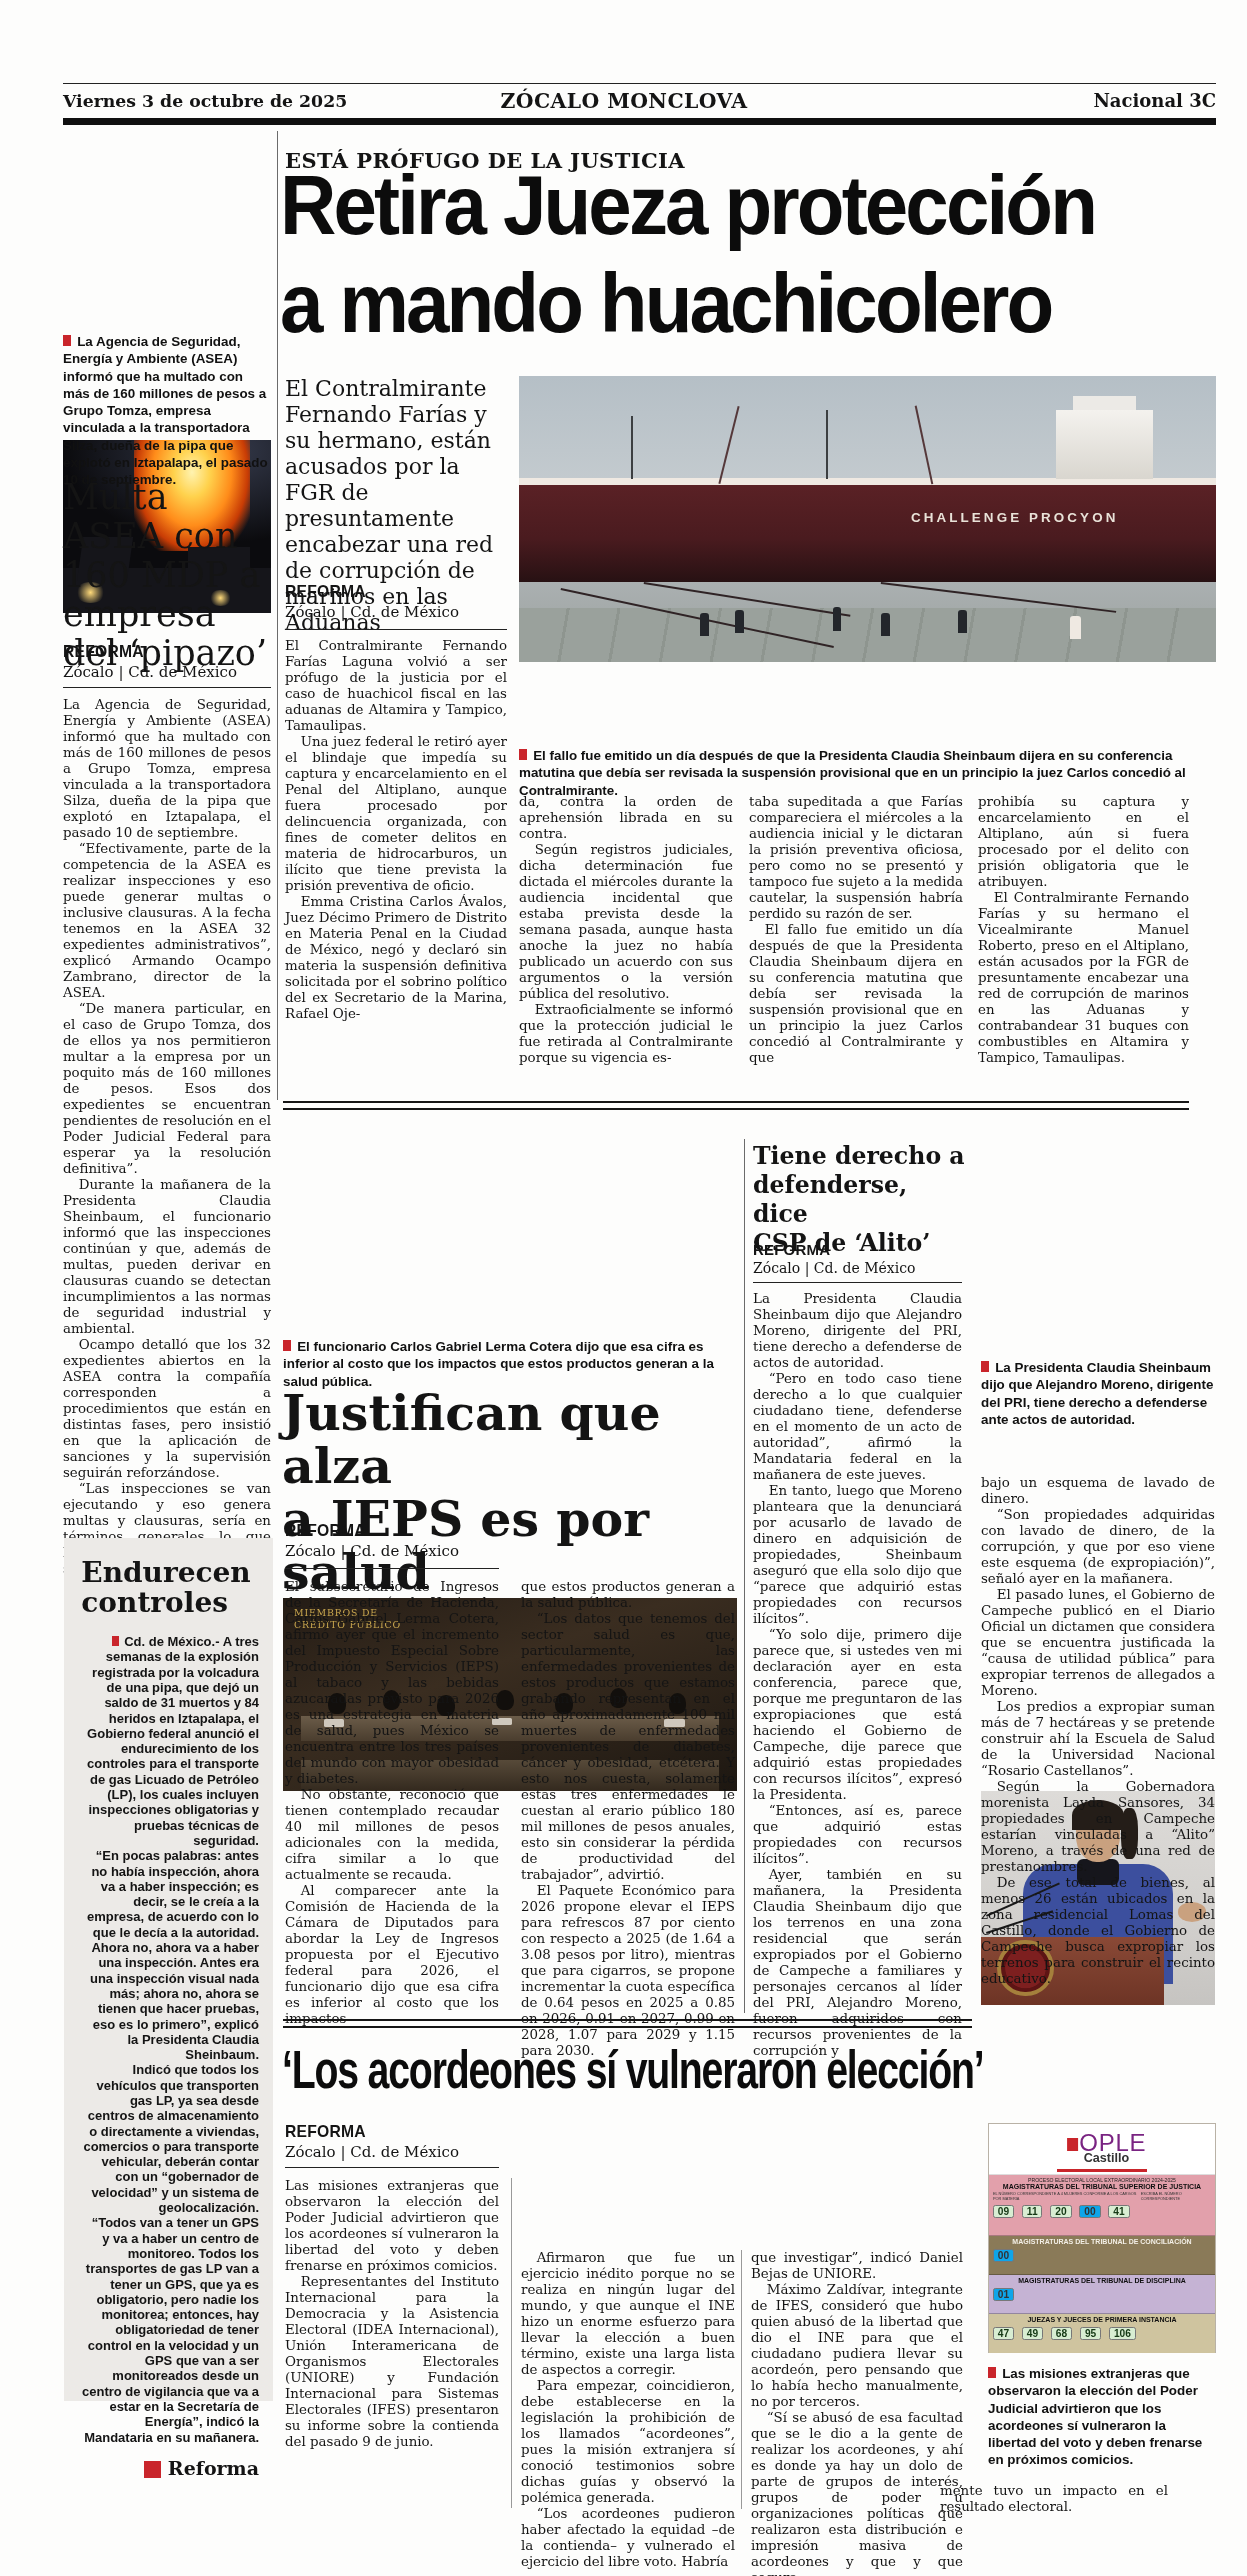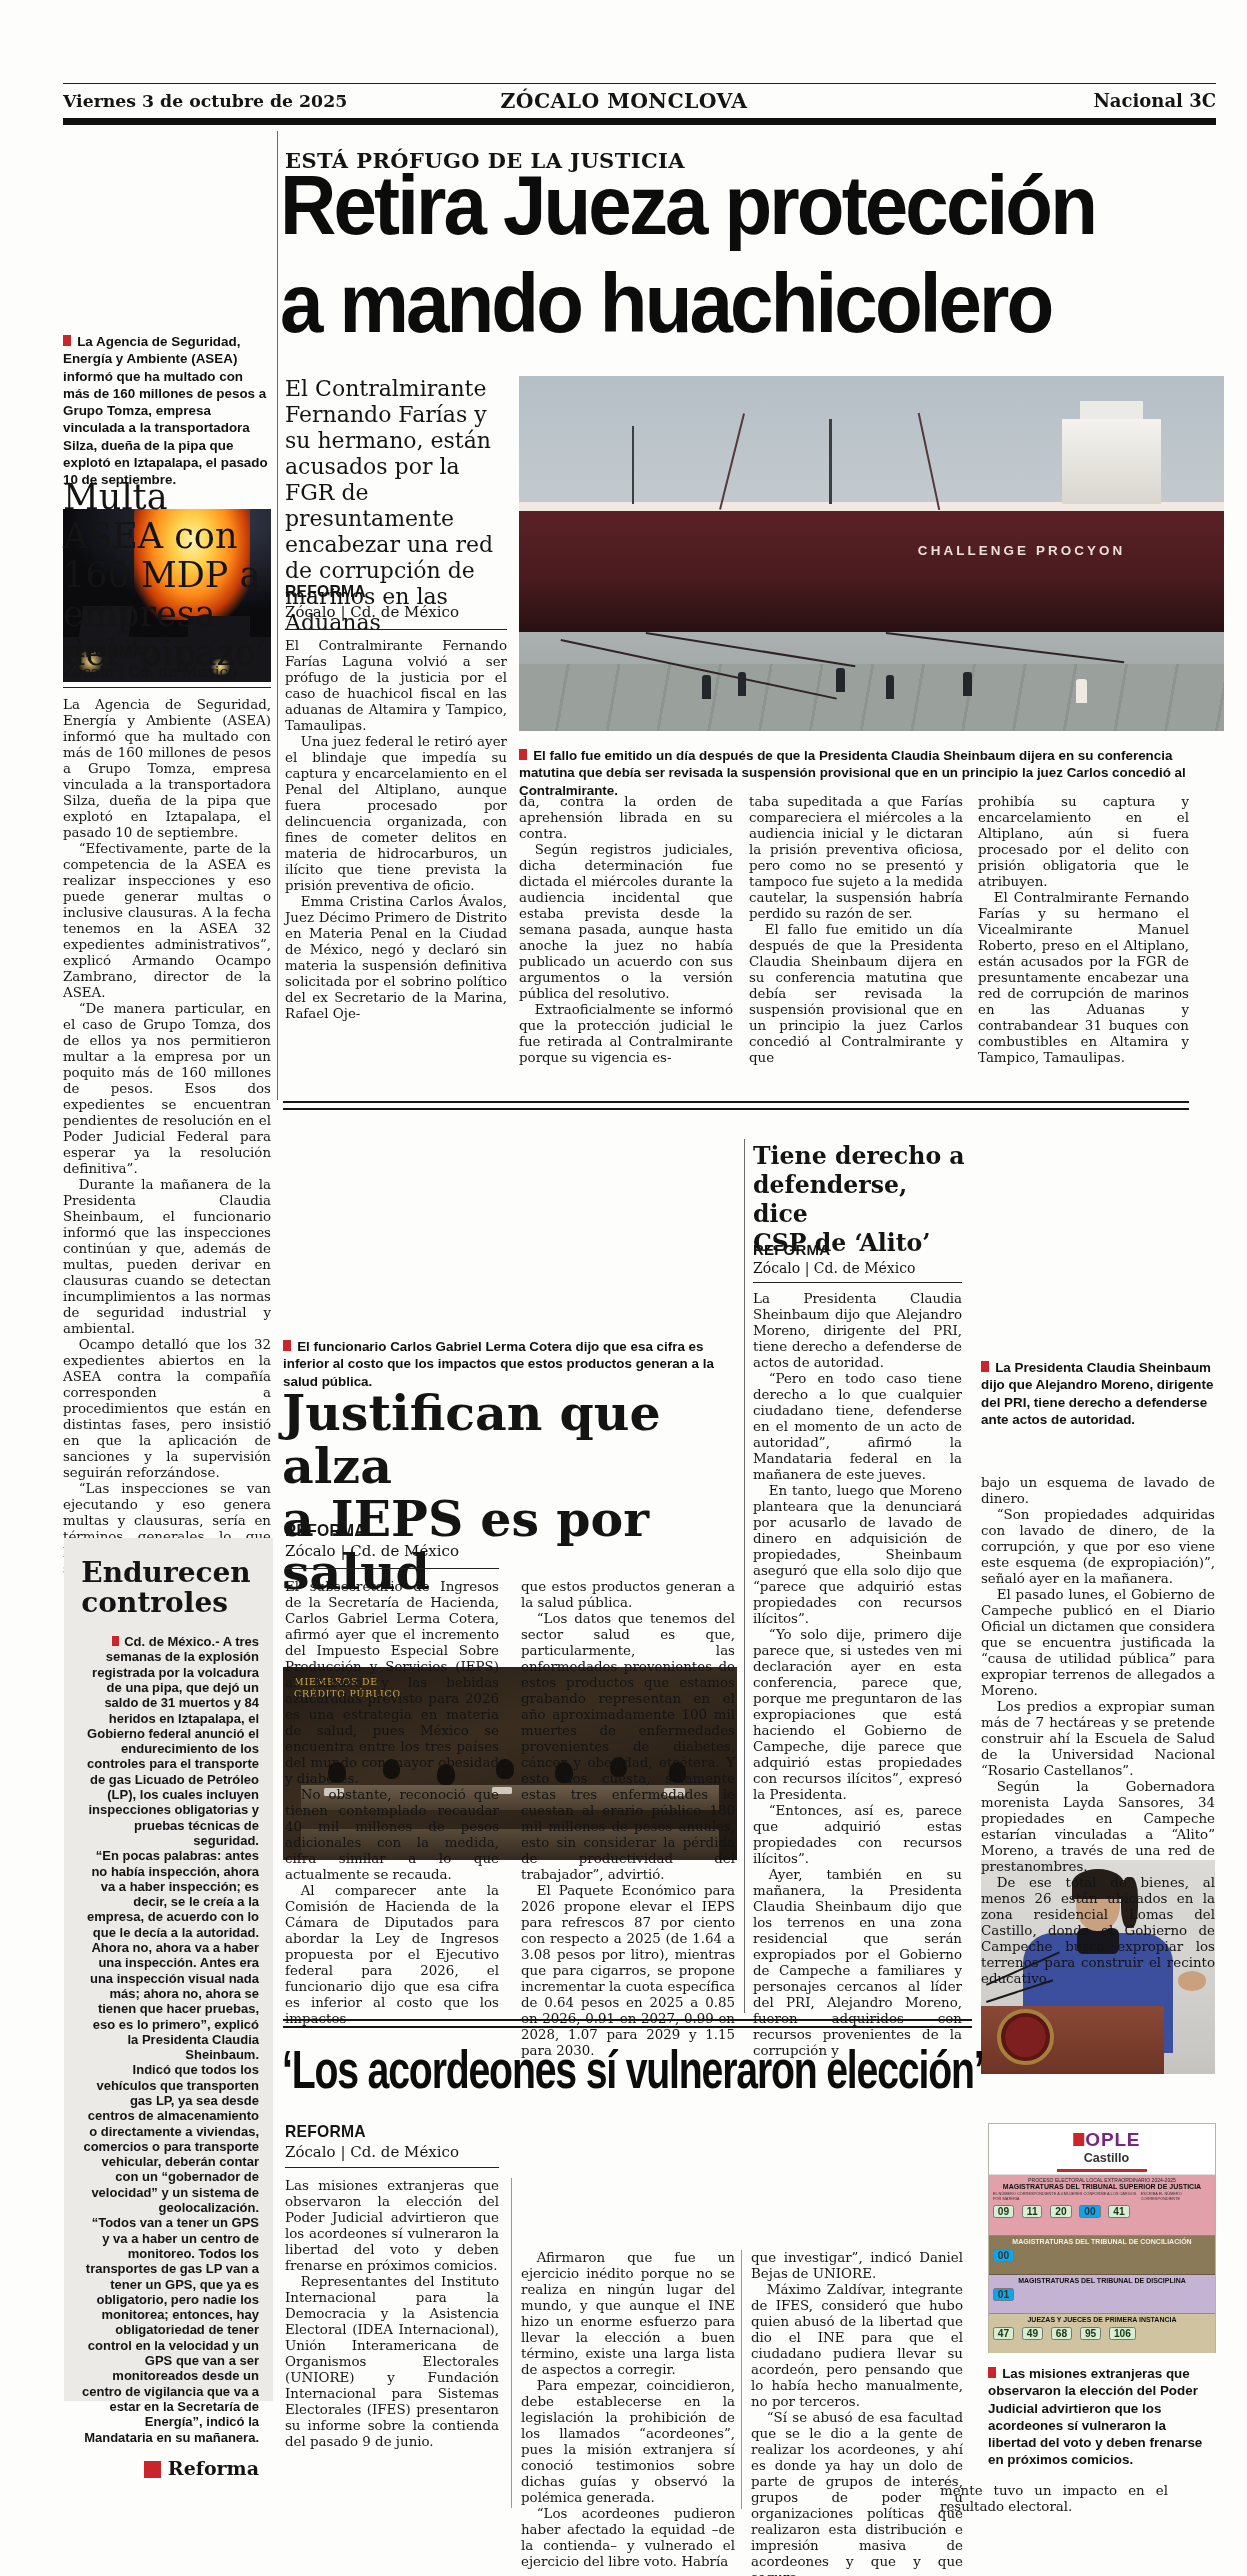--- a/index.html
+++ b/index.html
@@ -75,21 +75,21 @@
   .csp .tail{position:absolute;left:60%;top:8%;width:7%;height:24%;border-radius:40%;background:#241d18;}
   .csp .podium{position:absolute;left:0;bottom:0;width:78%;height:32%;background:linear-gradient(#8a4936,#6d3425);}
   .csp .seal{position:absolute;left:7%;bottom:4%;width:24%;aspect-ratio:1;border-radius:50%;
              background:radial-gradient(circle,#7d1f1f 58%,#5d1414 60%),#5d1414;border:4.7px solid #a5803c;box-sizing:border-box;}
   .csp .mic{position:absolute;height:2.4px;background:#191919;transform-origin:0 0;}
   .csp .hand{position:absolute;right:4%;top:52%;width:12%;height:9%;border-radius:50%;background:#c9a17f;}
   
   .ballot{box-sizing:border-box;border:0.8px solid #b9b2a6;background:#f6f4ef;}
   .bal-head{position:relative;height:50px;background:#fff;border-bottom:0.8px solid #ddd;}
   .ople{position:absolute;left:52%;top:4.7px;transform:translateX(-50%);font-family:"Liberation Sans",sans-serif;
-        font-weight:bold;font-size:19px;color:#7a2482;letter-spacing:0.8px;}
+        font-weight:normal;font-size:24px;color:#7a2482;letter-spacing:0.8px;}
   .ople::before{content:"";display:inline-block;width:11px;height:12.6px;background:#c9252b;margin-right:1.6px;}
   .ver{position:absolute;left:52%;top:27px;transform:translateX(-50%);font-family:"Liberation Sans",sans-serif;
        font-weight:bold;font-size:12.6px;color:#333;}
   .redline{position:absolute;left:30%;bottom:1.6px;width:40%;height:3.9px;background:#c9252b;}
   .band{position:relative;box-sizing:border-box;padding:2.4px 3.9px;border-bottom:0.8px solid rgba(0,0,0,.25);}
   .band .proc{font-family:"Liberation Sans",sans-serif;font-size:5.1px;text-align:center;color:#222;}
   .band .btitle{font-family:"Liberation Sans",sans-serif;font-weight:bold;font-size:7px;text-align:center;color:#101010;}
   .band .notes{display:flex;justify-content:space-between;font-family:"Liberation Sans",sans-serif;
                font-size:3.9px;color:#333;margin-top:0.8px;}
   .chips{margin-top:1.6px;}
@@ -124,21 +124,21 @@
     <div class="src">REFORMA</div>
     <div class="loc">Zócalo | Cd. de México</div>
   </div>
   <div class="abs rule" style="left:285px;top:629px;width:222px;"></div>
   <div class="abs bt" style="left:285px;top:638px;width:222px;">
     <p>El Contralmirante Fernando Farías Laguna volvió a ser prófugo de la justicia por el caso de huachicol fiscal en las aduanas de Altamira y Tampico, Tamaulipas.</p>
     <p class="ind">Una juez federal le retiró ayer el blindaje que impedía su captura y encarcelamiento en el Penal del Altiplano, aunque fuera procesado por delincuencia organizada, con fines de cometer delitos en materia de hidrocarburos, un ilícito que tiene prevista la prisión preventiva de oficio.</p>
     <p class="ind">Emma Cristina Carlos Ávalos, Juez Décimo Primero de Distrito en Materia Penal en la Ciudad de México, negó y declaró sin materia la suspensión definitiva solicitada por el sobrino político del ex Secretario de la Marina, Rafael Oje-</p>
   </div>
 
-  <div class="abs photo" style="left:519px;top:376px;width:697px;height:355px;padding-left:8px;">
+  <div class="abs photo" style="left:519px;top:376px;width:697px;height:286px;">
     <div class="ship-sky"></div>
     <div class="hull-top"></div>
     <div class="hull"></div>
     <div class="castle2"></div>
     <div class="castle"></div>
     <div class="mast1" style="left:16%;top:14%;height:22%;"></div>
     <div class="mast1" style="left:44%;top:12%;height:24%;"></div>
     <div class="crane" style="left:30%;top:10%;height:28%;transform:rotate(14deg);"></div>
     <div class="crane" style="left:58%;top:10%;height:28%;transform:rotate(-12deg);"></div>
     <div class="ship-name">CHALLENGE PROCYON</div>

